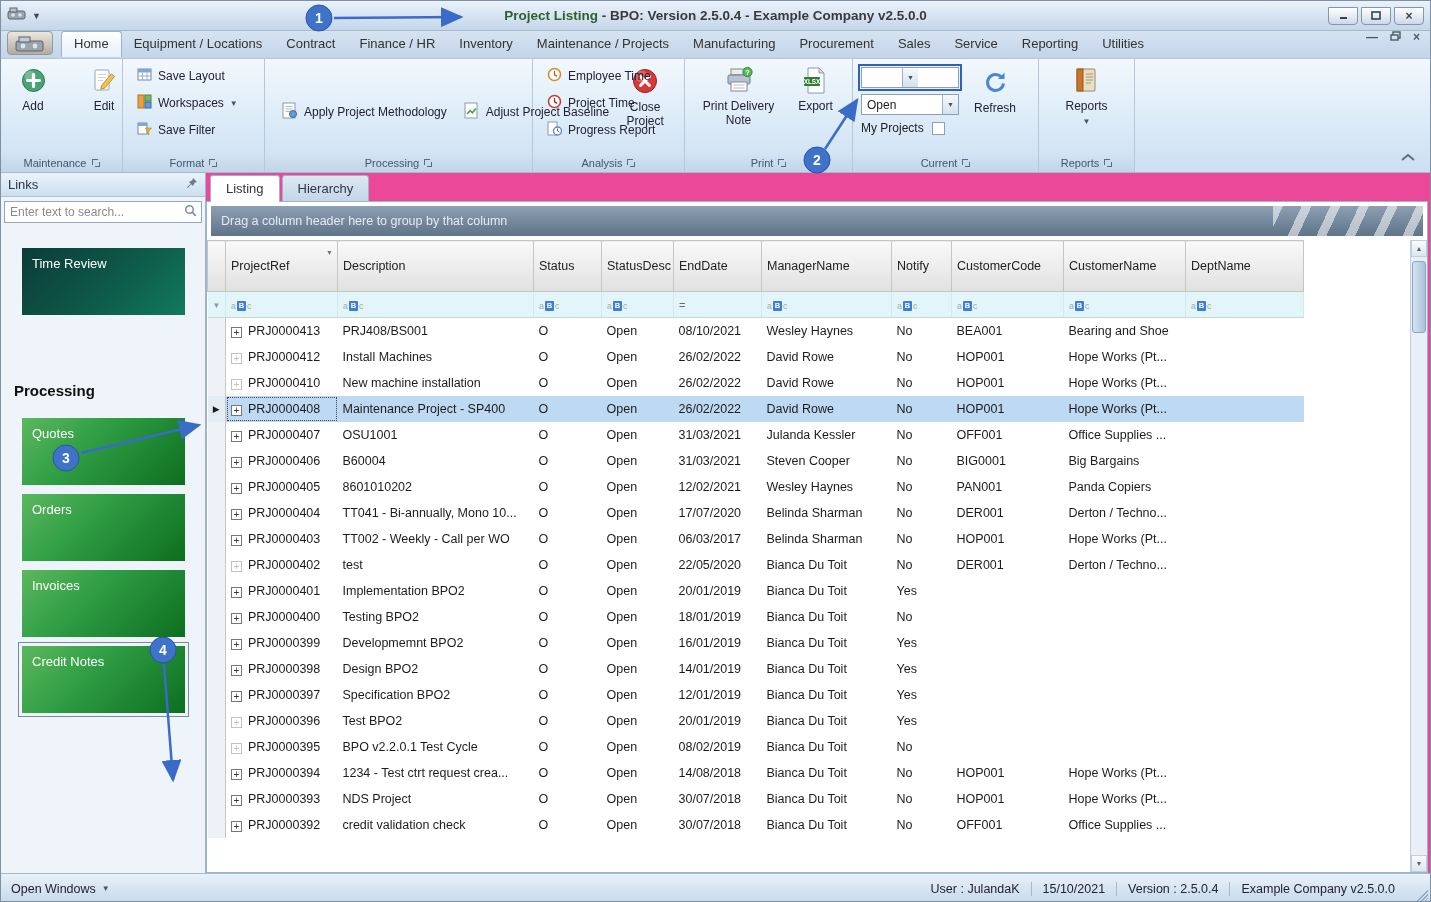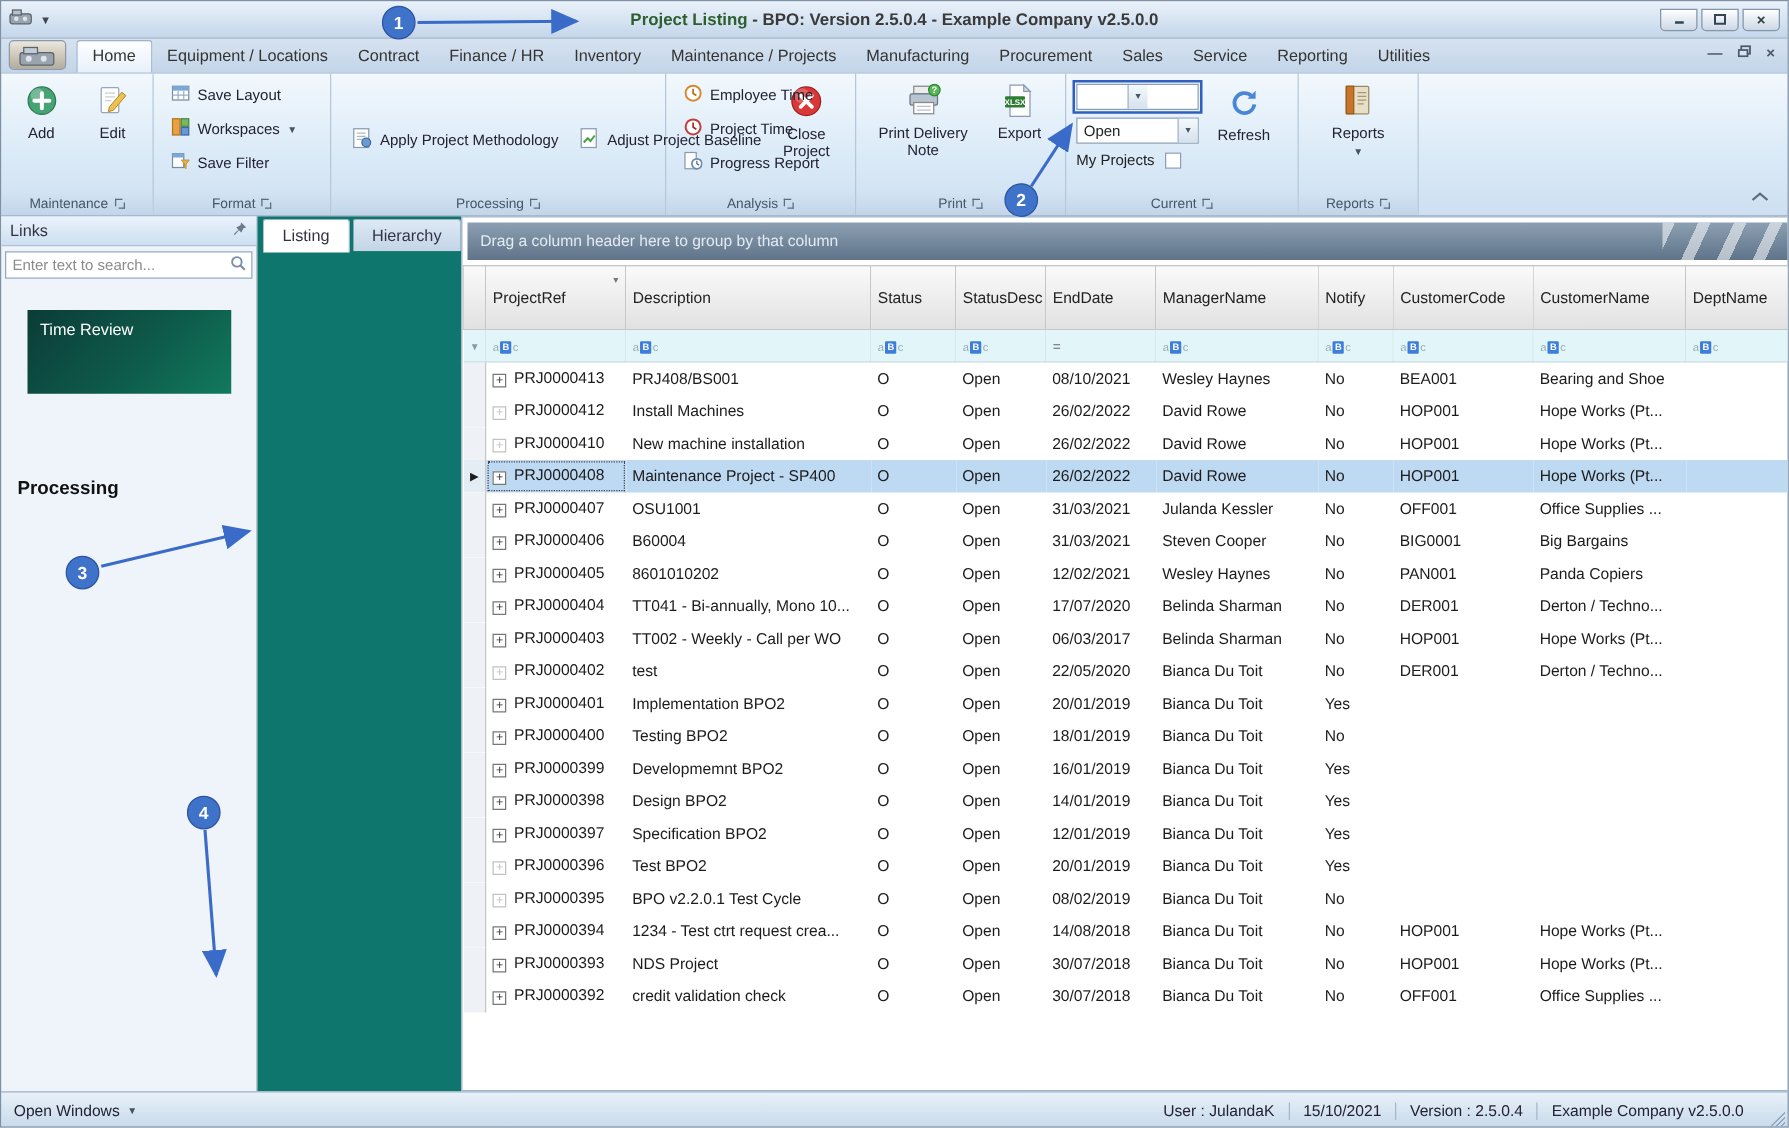--- a/index.html
+++ b/index.html
@@ -16,21 +16,21 @@
   .qat { display:flex; align-items:center; gap:5px; }
   .qat .ddw { font-size:9px; color:#445; }
   .title { position:absolute; left:0; right:0; text-align:center; font-weight:bold; font-size:13.5px; color:#3a3a3a; pointer-events:none; }
   .title .hl { color:#2e5f2e; }
   .winbtns { margin-left:auto; display:flex; gap:3px; }
   .wbtn { width:30px; height:18px; border:1px solid #8496ac; border-radius:0 0 4px 4px;
     background:linear-gradient(#ffffff,#cdd8e6); display:flex; align-items:center; justify-content:center;
     font-size:12px; font-weight:bold; color:#344; }
 
   
-  .tabrow { height:28px; display:flex; align-items:center; background:linear-gradient(#d6e2f0,#c3d5e9);
+  .tabrow { height:28px; display:flex; align-items:flex-start; background:linear-gradient(#d6e2f0,#c3d5e9);
     padding:0 4px; border-bottom:1px solid #b3c4d6; }
   .appbtn { width:46px; height:24px; margin:0 8px 1px 2px; border-radius:4px;
     background:linear-gradient(#ece7dc,#b3ab9c); border:1px solid #8f9aa8;
     display:flex; align-items:center; justify-content:center; }
   .rtab { padding:5px 12px 6px; font-size:13px; color:#333; white-space:nowrap; cursor:default; }
   .rtab.active { background:linear-gradient(#fdfeff,#e7f0f9); border:1px solid #9cb3cb; border-bottom:none;
     border-radius:3px 3px 0 0; padding:4px 12px 6px; }
   .tab-winbtns { margin-left:auto; display:flex; gap:12px; align-items:center; padding:0 6px 6px 0; color:#4a5a6a; }
   .tab-winbtns .twb { font-size:12px; font-weight:bold; line-height:1; }
 
@@ -78,21 +78,21 @@
   .search input::placeholder { color:#8a8a8a; }
   .navbtn { width:163px; height:67px; margin:9px 0 9px 21px; color:#fff; font-size:13px;
     padding:8px 10px; cursor:pointer; }
   .navbtn.green { background:linear-gradient(135deg,#5cb85e 0%,#2f9e44 40%,#0d6e20 100%); }
   .navbtn.contract { background:linear-gradient(120deg,#655a08 0%,#4b7a14 55%,#2f7d1f 100%); }
   .navbtn.time { background:linear-gradient(135deg,#0b3c38 0%,#0e5a4a 55%,#117a5e 100%); }
   .navbtn.selbtn { outline:1px solid #7a8a9a; outline-offset:3px; }
   .side-heading { margin:58px 0 10px 13px; font-weight:bold; font-size:15px; color:#111; }
 
   
-  .content { flex:1; display:flex; flex-direction:row; background:#0f766e; min-width:0; }
+  .content { flex:1; display:flex; flex-direction:column; background:#ec4899; min-width:0; }
   .doctabs { height:28px; flex:0 0 28px; display:flex; align-items:flex-end; padding-left:4px; gap:2px; }
   .doctab { padding:5px 15px; font-size:13px; border:1px solid #9cb3cb; border-bottom:none;
     border-radius:3px 3px 0 0; background:linear-gradient(#dde9f4,#c3d5e8); color:#334; cursor:default; }
   .doctab.active { background:#fff; position:relative; z-index:2; margin-bottom:-1px; padding-bottom:6px; }
   .gridpanel { flex:1; background:#fff; border:1px solid #9cb3cb; margin:0 2px 0 0; display:flex;
     flex-direction:column; position:relative; z-index:1; min-height:0; }
   .groupbar { height:30px; flex:0 0 30px; margin:4px; background:linear-gradient(#8c9fb3,#5f7489);
     display:flex; align-items:center; padding:0 10px; color:#e4eaf0; font-size:12.5px; position:relative; overflow:hidden; }
   .groupbar .stripes { position:absolute; right:0; top:0; bottom:0; width:150px;
     background:repeating-linear-gradient(115deg, rgba(255,255,255,.55) 0 9px, rgba(255,255,255,0) 9px 26px); }
@@ -206,21 +206,21 @@
             <rect x="3" y="1" width="7" height="6" fill="none" stroke="#4a5a6a" stroke-width="1.4"></rect>
             <rect x="1" y="4" width="7" height="5" fill="#d6e2f0" stroke="#4a5a6a" stroke-width="1.4"></rect>
           </svg></span>
       <span class="twb">×</span>
     </div>
   </div>
 
   <div class="ribbon">
 
     <div class="rgroup" style="width:122px">
-      <div class="rg-body" style="justify-content:space-between;gap:3px">
+      <div class="rg-body" style="justify-content:flex-start;gap:19px">
         <div class="bigbtn">
           <span><svg width="27" height="27" viewBox="0 0 27 27">
                 <circle cx="13.5" cy="13.5" r="11" fill="#46a374" stroke="#2e7a52"></circle>
                 <circle cx="10" cy="9" r="5.5" fill="rgba(255,255,255,.25)"></circle>
                 <path d="M13.5 7.5v12M7.5 13.5h12" stroke="#fff" stroke-width="3.2" stroke-linecap="round"></path>
               </svg></span>
           <span class="lbl">Add</span>
         </div>
         <div class="bigbtn">
           <span><svg width="27" height="27" viewBox="0 0 27 27">
@@ -433,20 +433,26 @@
         <input type="text" placeholder="Enter text to search..." style="">
         <span><svg width="13" height="13">
               <circle cx="5.5" cy="5.5" r="3.8" fill="none" stroke="#7a8fa5" stroke-width="1.5"></circle>
               <path d="M8.4 8.4l3.4 3.4" stroke="#7a8fa5" stroke-width="1.8"></path>
             </svg></span>
       </div>
       <div style="margin-top:12px">
           <div class="navbtn time">Time Review</div>
         </div>
       <div class="side-heading">Processing</div>
+      <div>
+          <div class="navbtn green">Quotes</div>
+          <div class="navbtn green">Orders</div>
+          <div class="navbtn green">Invoices</div>
+          <div class="navbtn green selbtn">Credit Notes</div>
+        </div>
     </div>
 
     <div class="content">
       <div class="doctabs">
           <div class="doctab active">Listing</div>
           <div class="doctab">Hierarchy</div>
         </div>
       <div class="gridpanel">
         <div class="groupbar">
           <span>Drag a column header here to group by that column</span>

